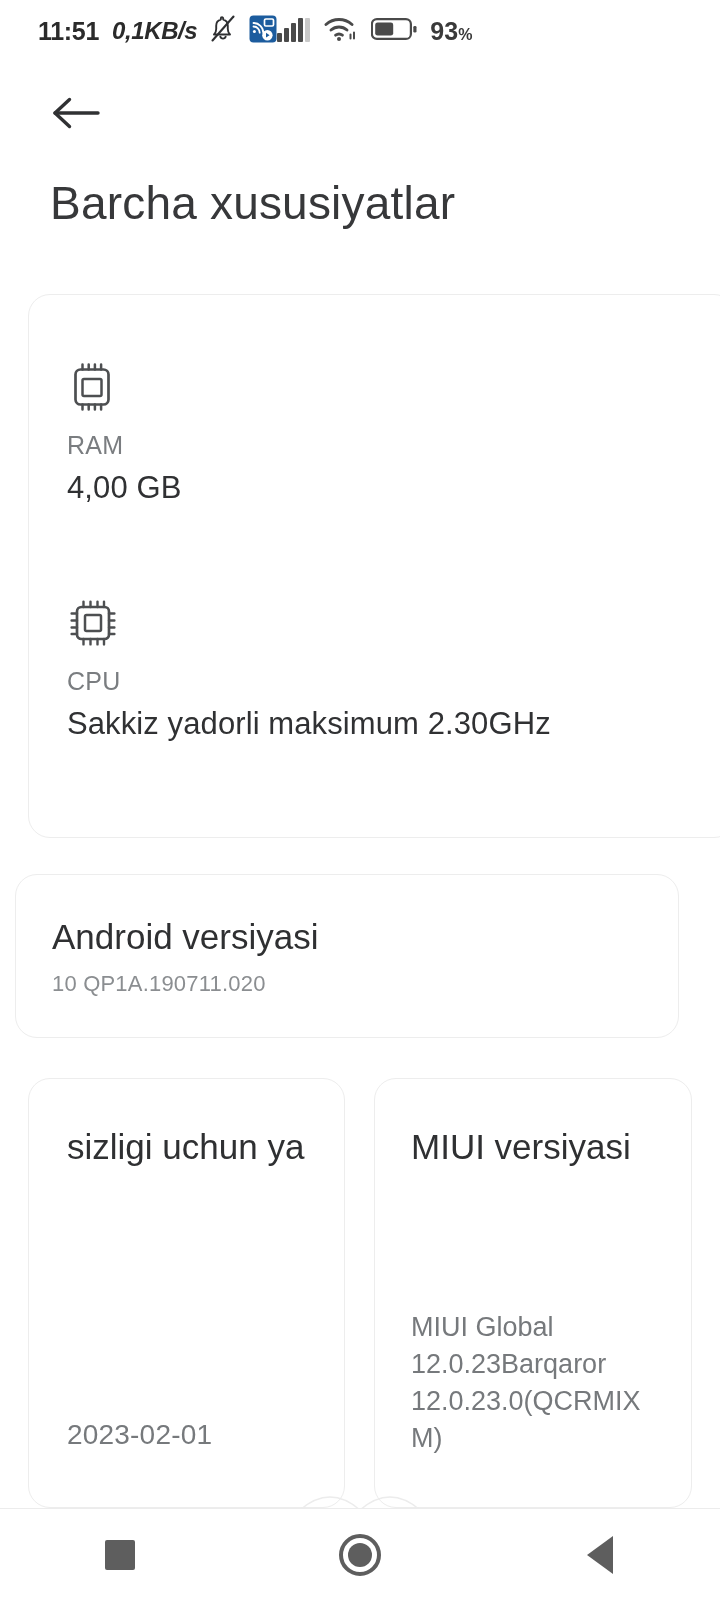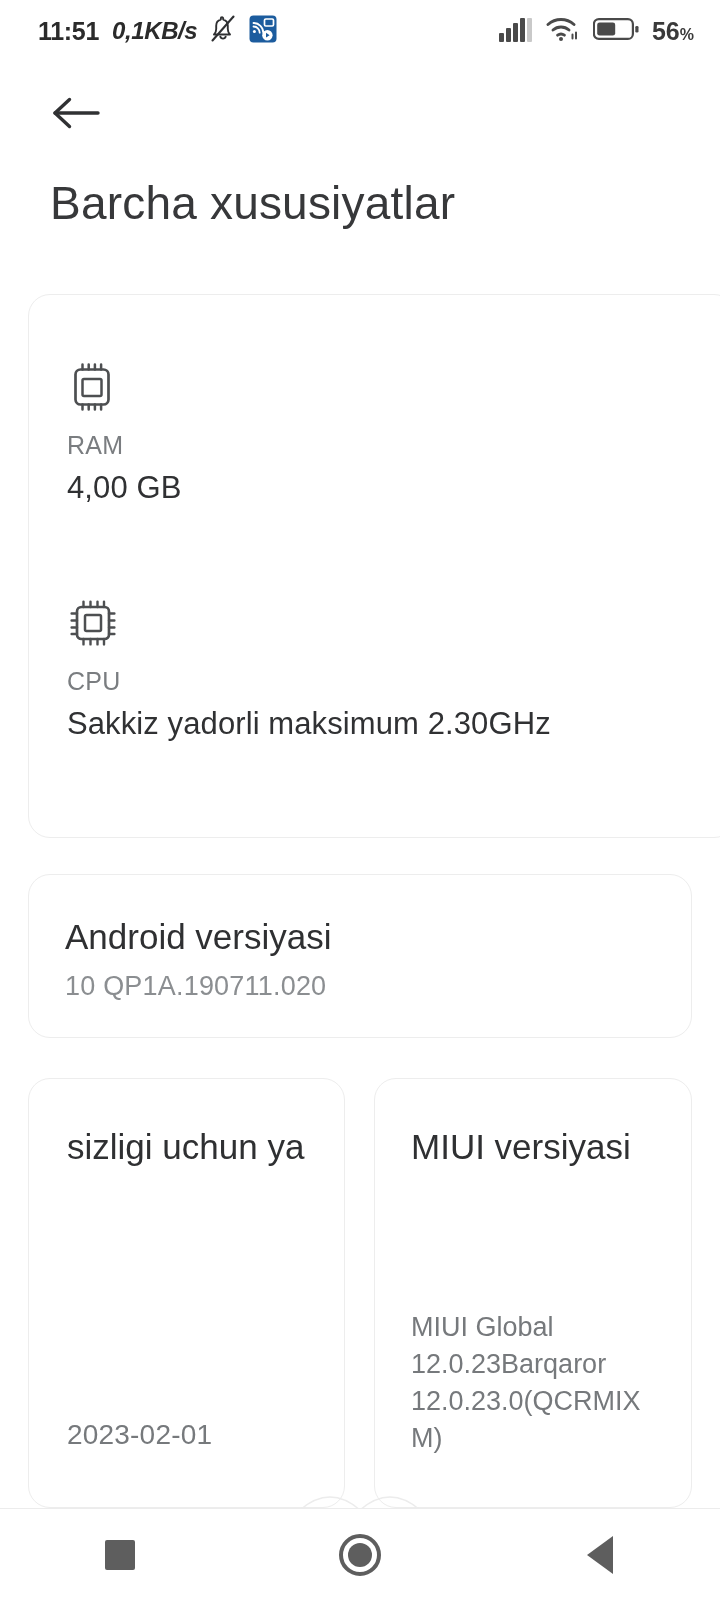--- a/index.html
+++ b/index.html
@@ -7,21 +7,21 @@
     width:720px; height:1600px;
     background:#ffffff;
     font-family:"Liberation Sans","DejaVu Sans",sans-serif;
     overflow:hidden;
   }
   .screen { position:relative; width:720px; height:1600px; background:#fff; }
 
   
   .statusbar {
     position:absolute; top:0; left:0; width:720px; height:62px;
-    display:flex; align-items:center; justify-content:space-between;
+    display:flex; align-items:center; 
     padding:0 26px 0 38px;
   }
   .sb-left { display:flex; align-items:center; gap:13px; }
   .sb-time { font-size:25px; font-weight:bold; color:#2b2b2b; letter-spacing:-0.3px; }
   .sb-speed { font-size:24px; font-weight:bold; color:#2b2b2b; letter-spacing:-0.4px;font-style:italic; }
   .sb-right { display:flex; align-items:center; gap:13px; }
   .sb-batt-pct { font-size:25px; font-weight:bold; color:#3a3a3a; }
   .sb-batt-pct .pct { font-size:16px; }
   .icn { display:block; }
 
@@ -39,21 +39,21 @@
   }
 
   
   .card {
     position:absolute;
     background:#fff;
     border:1px solid #ededed;
     border-radius:22px;
   }
   .card-specs { left:28px; top:294px; width:708px; height:544px; }
-  .card-android { left:28px; top:874px; width:664px; height:164px; }
+  .card-android { left:15px; top:874px; width:664px; height:164px; }
   .card-security { left:28px; top:1078px; width:317px; height:430px; overflow:hidden; }
   .card-miui { left:374px; top:1078px; width:318px; height:430px; overflow:hidden; }
 
   .spec-block { position:absolute; left:38px; }
   .spec-icon { margin-bottom:14px; }
   .spec-label {
     font-size:25px; color:#7a7d80; font-weight:400; letter-spacing:0.2px;
     margin-bottom:10px;
   }
   .spec-value {
@@ -62,21 +62,21 @@
   }
   .block-ram { top:66px; }
   .block-cpu { top:302px; }
 
   .and-title {
     position:absolute; left:36px; top:42px;
     font-size:35px; color:#2f3032; font-weight:400;
   }
   .and-sub {
     position:absolute; left:36px; top:96px;
-    font-size:27px; color:#8b8e91; font-weight:400; letter-spacing:0.2px;
+    font-size:22px; color:#8b8e91; font-weight:400; letter-spacing:0.2px;
   }
 
   
   .sec-title-wrap {
     position:absolute; left:0; top:48px; width:317px; height:56px;
     overflow:hidden;
     -webkit-mask-image:linear-gradient(to right, rgba(0,0,0,0) 0px, #000 22px, #000 calc(100% - 22px), rgba(0,0,0,0) 100%);
     mask-image:linear-gradient(to right, rgba(0,0,0,0) 0px, #000 22px, #000 calc(100% - 22px), rgba(0,0,0,0) 100%);
   }
   .sec-title {
@@ -168,21 +168,21 @@
           <path d="M26.5 18.5v4M30 16.5v6" stroke="#4a4a4a" stroke-width="2" stroke-linecap="round"></path>
         </svg>
       </span>
       <span class="icn">
         <svg width="46" height="26" viewBox="0 0 46 26">
           <rect x="0.9" y="3.1" width="39" height="19.8" rx="5" fill="none" stroke="#4a4a4a" stroke-width="2.2"></rect>
           <rect x="4.2" y="6.4" width="18" height="13.2" rx="2.4" fill="#4a4a4a"></rect>
           <rect x="42.3" y="10" width="3.2" height="6.5" rx="1.3" fill="#4a4a4a"></rect>
         </svg>
       </span>
-      <span class="sb-batt-pct"><span>56</span><span class="pct">%</span></span>
+      <span class="sb-batt-pct"><span>93</span><span class="pct">%</span></span>
     </div>
   </div>
 
   <div class="backbtn">
     <span class="icn">
       <svg width="52" height="38" viewBox="0 0 52 38">
         <path d="M48 19H5" fill="none" stroke="#303133" stroke-width="3.4" stroke-linecap="round"></path>
         <path d="M19.5 5.5L5 19l14.5 13.5" fill="none" stroke="#303133" stroke-width="3.4" stroke-linecap="round" stroke-linejoin="round"></path>
       </svg>
     </span>

